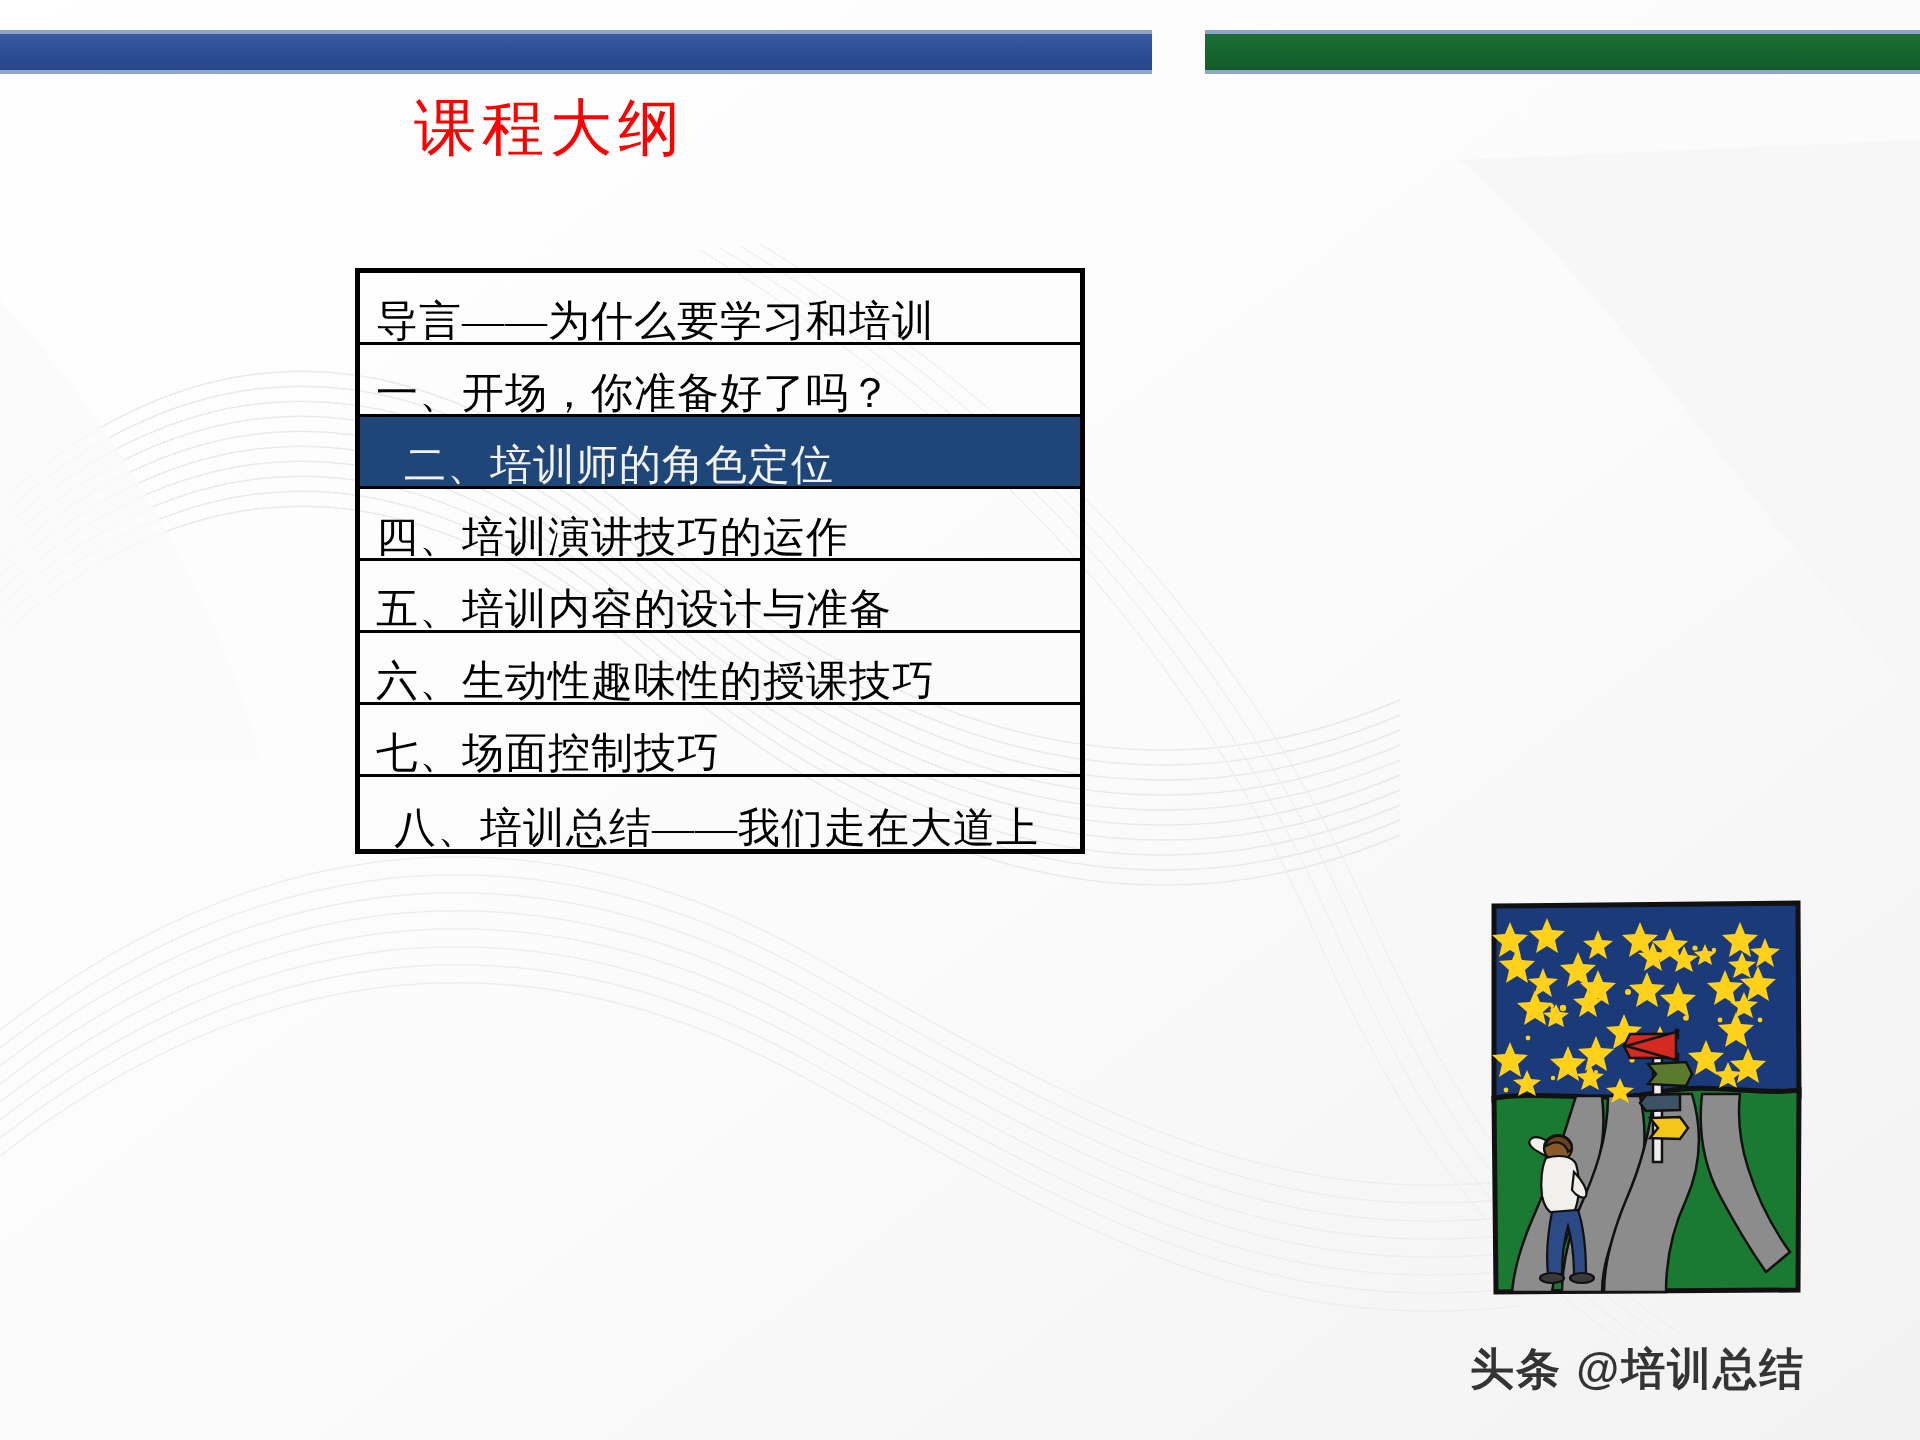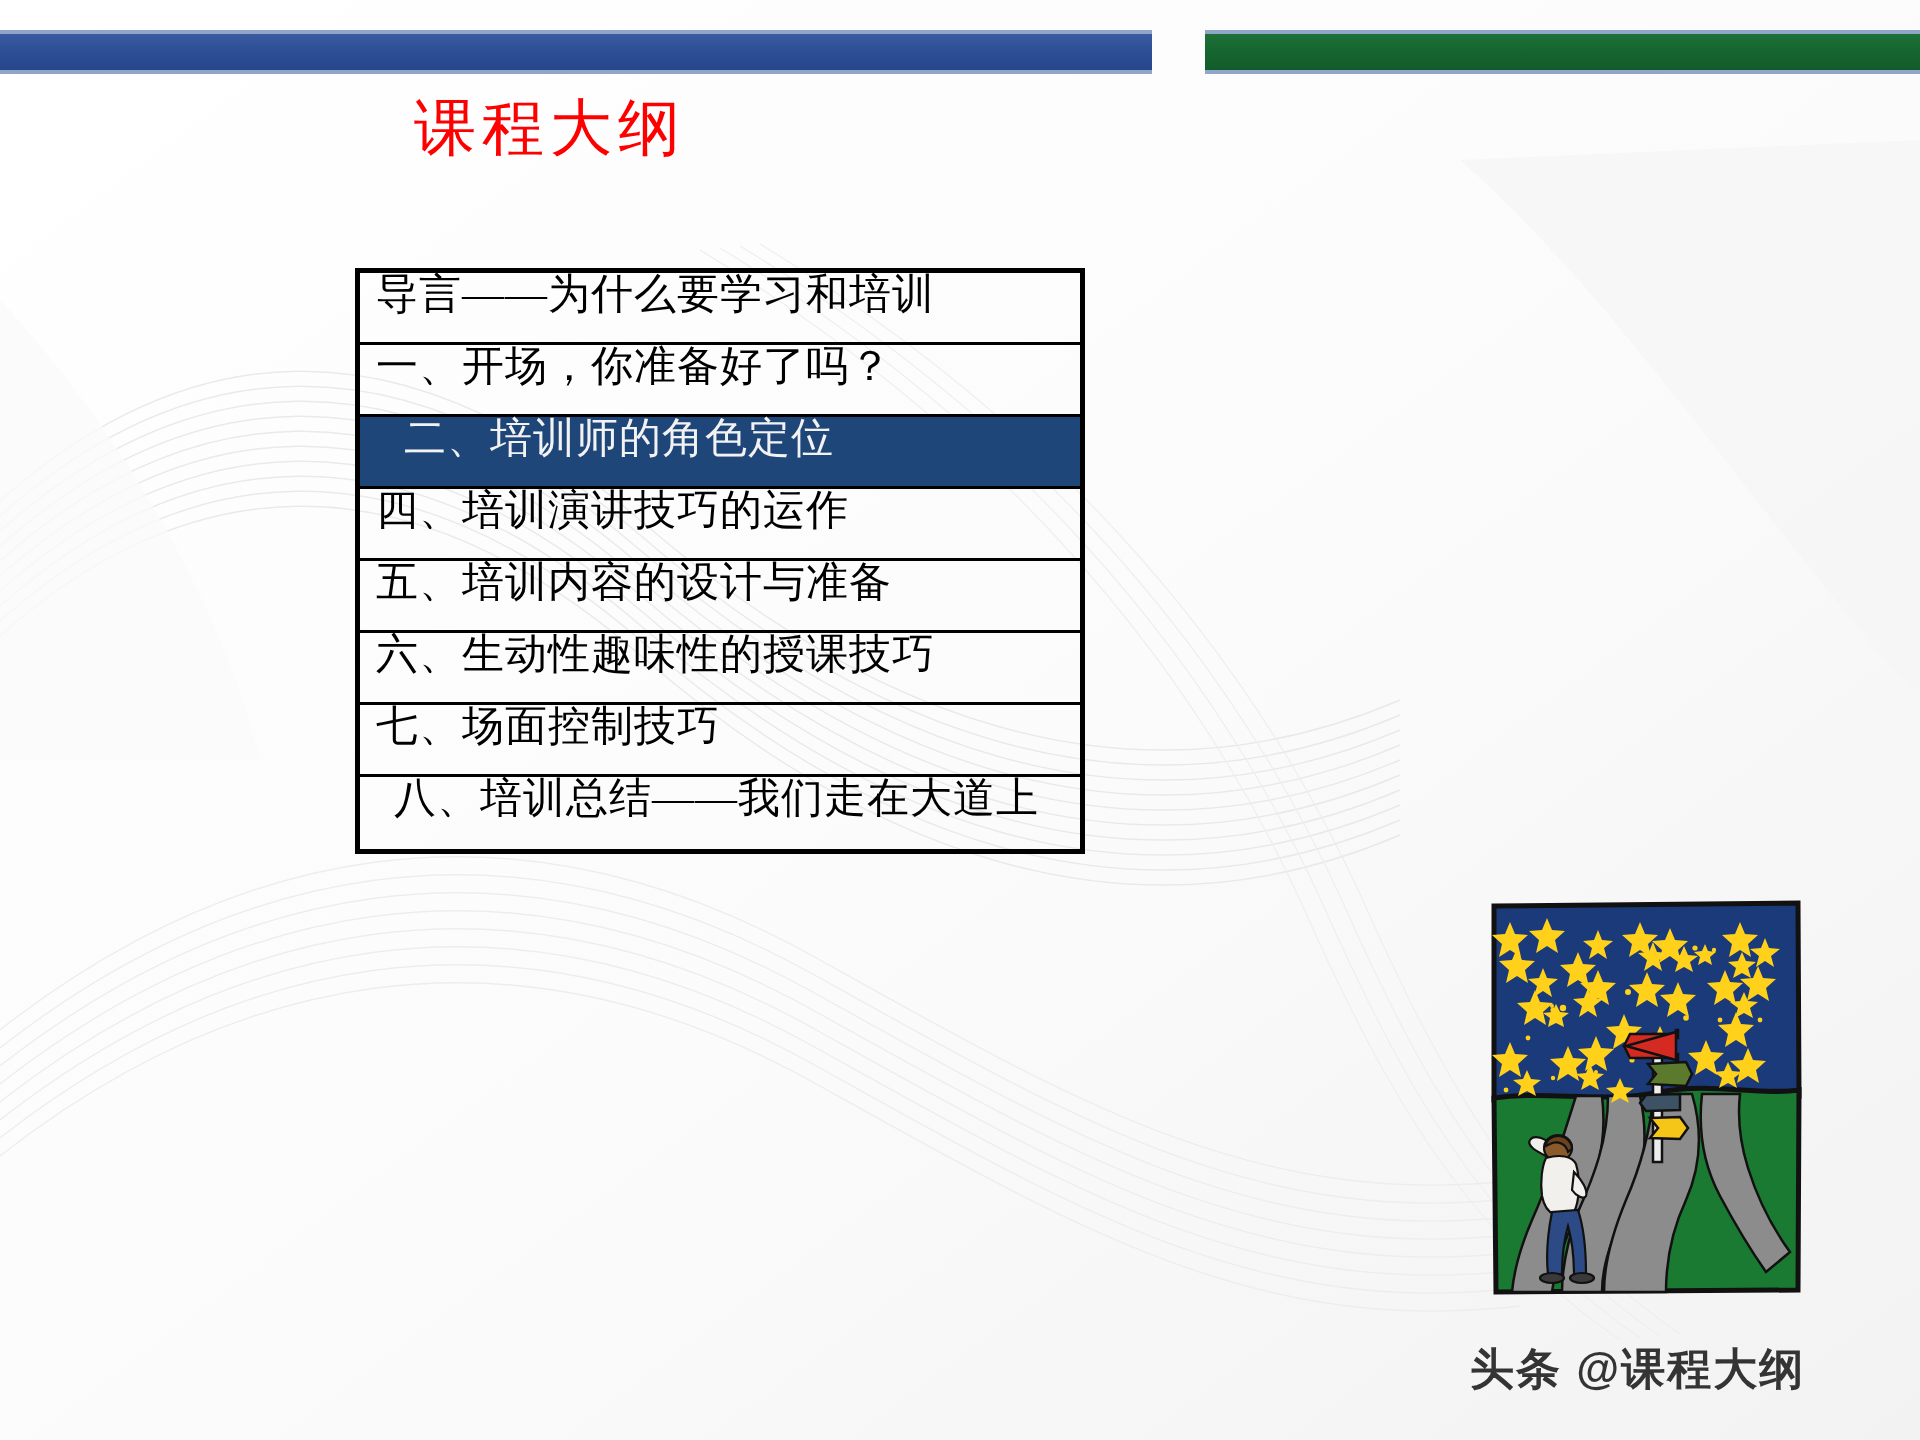--- a/index.html
+++ b/index.html
@@ -73,21 +73,21 @@
     border: 5px solid #000000;
     border-bottom-width: 5px;
     box-sizing: border-box;
     background: transparent;
   }
   .outline-row {
     height: 72px;
     border-bottom: 3px solid #000000;
     box-sizing: border-box;
     display: flex;
-    align-items: flex-start;
+    align-items: flex-end;
     padding-left: 16px;
     font-size: 42px;
     line-height: 1;
     color: #000000;
     font-family: "Liberation Serif", "DejaVu Serif", serif;
     letter-spacing: 1px;
     white-space: nowrap;
     background: transparent;
   }
   .outline-row:last-child {
@@ -282,15 +282,15 @@
       <ellipse cx="68" cy="248" rx="14" ry="13" fill="#8A5A2B"></ellipse>
       <path d="M 56 246 C 56 240 62 236 68 236 C 76 236 82 242 82 249 L 78 252 C 76 244 68 240 60 244 Z" fill="#6B431F"></path>
       <path d="M 56 258 C 52 266 50 282 52 296 C 54 306 58 312 64 314 L 84 312 C 90 300 90 278 86 264 C 82 256 70 254 56 258 Z" fill="#F2F0EC"></path>
       <path d="M 84 272 C 92 280 98 290 96 296 C 94 300 86 296 82 290 Z" fill="#F2F0EC"></path>
       <path d="M 62 312 C 58 332 56 356 58 374 L 72 374 C 72 356 74 340 78 326 C 82 340 84 358 84 376 L 96 374 C 96 352 94 328 88 310 Z" fill="#2C4A86"></path>
       <ellipse cx="62" cy="378" rx="12" ry="5" fill="#3A3A3A"></ellipse>
       <ellipse cx="92" cy="378" rx="12" ry="5" fill="#3A3A3A"></ellipse>
     </g>
   </svg>
 
-  <div id="watermark">头条 @课程大纲</div>
+  <div id="watermark">头条 @培训总结</div>
 
 </div>
 
 </body></html>

